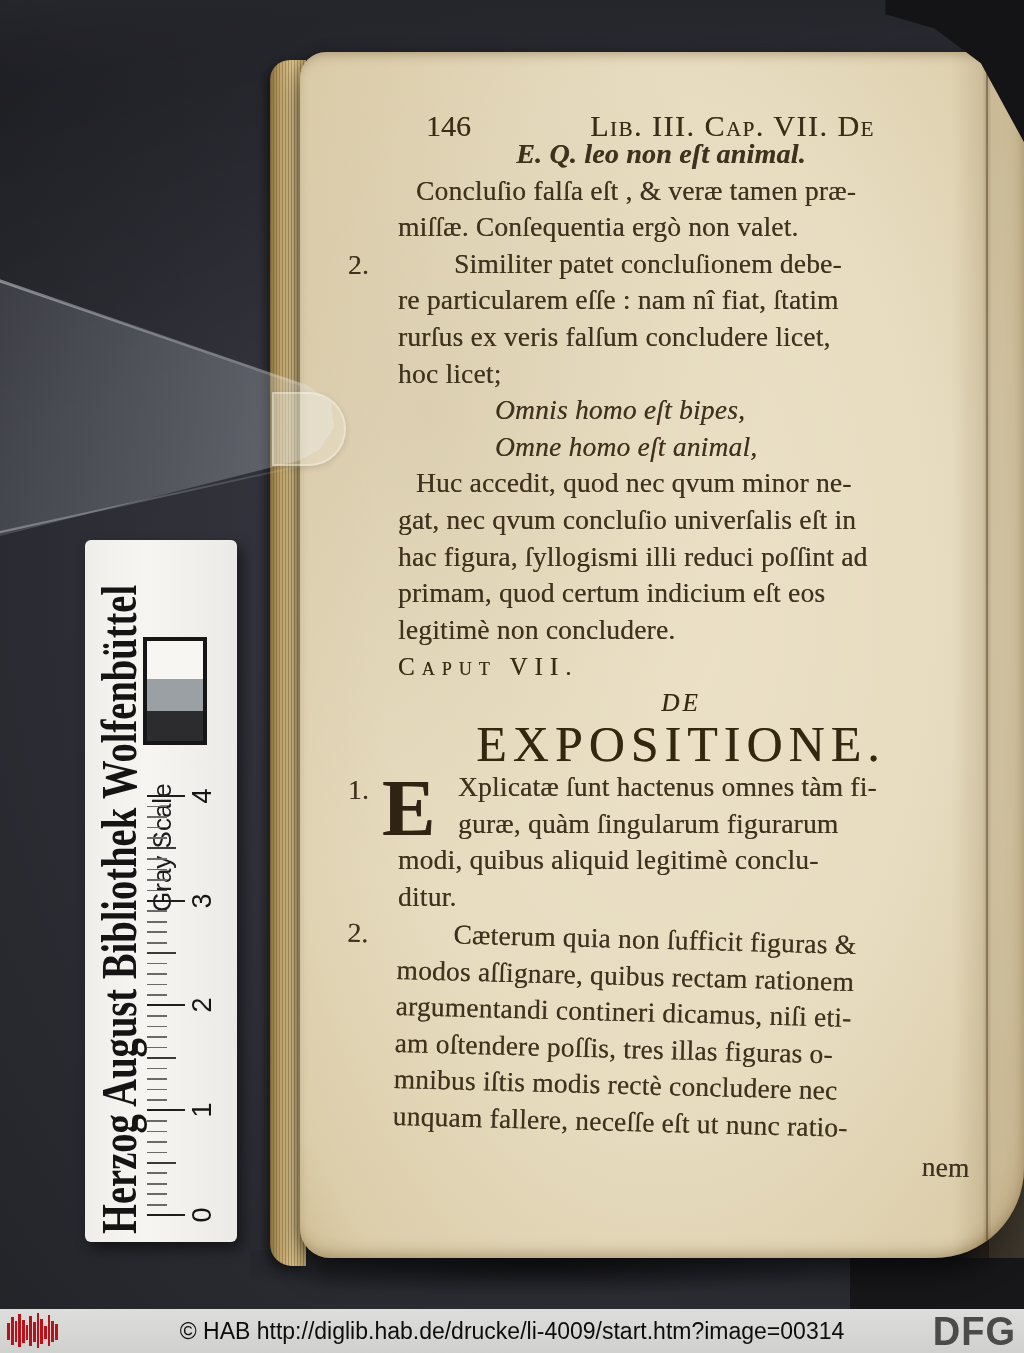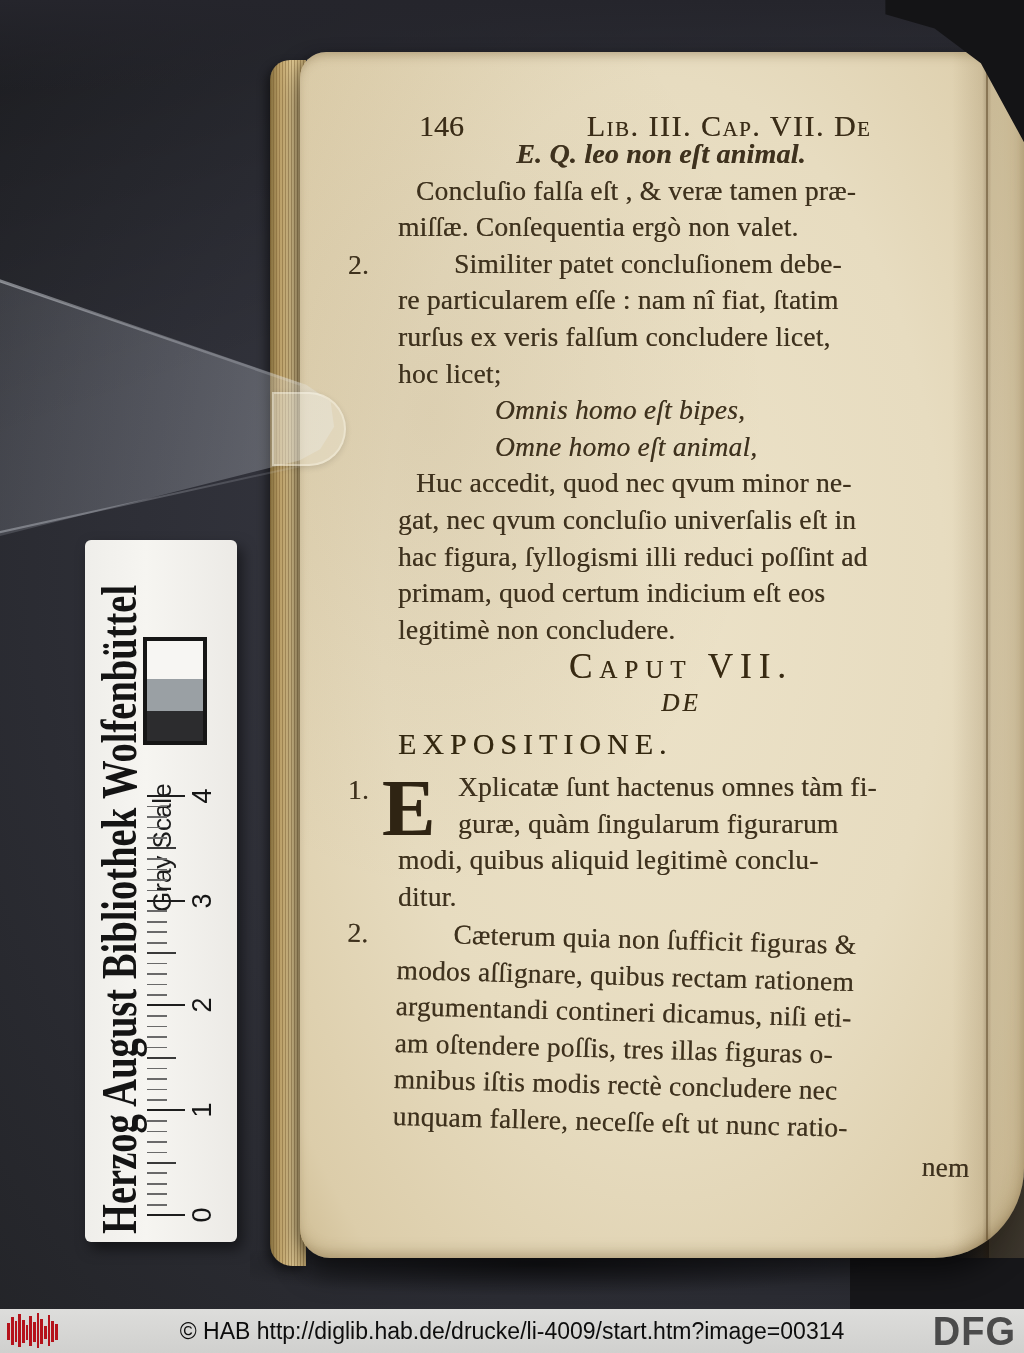--- a/index.html
+++ b/index.html
@@ -54,28 +54,28 @@
     background:rgba(165,145,105,.15);}
   
   .text-col{position:absolute;left:398px;top:92px;width:566px;z-index:3;
     color:#3e311d;font-size:27.5px;line-height:36.6px;letter-spacing:.2px;
     text-shadow:.3px 0 0 rgba(62,49,29,.65);}
   .line{position:relative;}
   .ind1{padding-left:18px;}
   .syl{padding-left:97px;font-style:italic;}
   .runhead{display:flex;align-items:baseline;height:44px;font-size:30px;
     font-variant:small-caps;letter-spacing:1.5px;color:#3a2c17;}
-  .runhead .pnum{margin-left:21px;font-variant:normal;letter-spacing:0;}
+  .runhead .pnum{margin-left:28px;font-variant:normal;letter-spacing:0;}
   .runhead .rtitle{margin:16px auto;padding-left:30px;}
   .epigraph{text-align:center;font-style:italic;font-weight:bold;font-size:28px;padding-right:40px;}
   .secnum{position:absolute;left:-50px;top:1px;}
   .firstline-11{padding-left:56px;}
-  .cap-head{text-align:center;font-variant:small-caps;font-size:35px;letter-spacing:7px;color:#382a12;margin-top:1px;}
+  .cap-head{text-align:left;font-variant:small-caps;font-size:25px;letter-spacing:7px;color:#382a12;margin-top:1px;}
   .cap-de{text-align:center;font-style:italic;font-size:25px;letter-spacing:3px;line-height:33px;color:#382a12;}
-  .cap-title{font-size:30px;letter-spacing:6px;line-height:50px;color:#33270f;}
+  .cap-title{text-align:center;font-size:50px;letter-spacing:6px;line-height:50px;color:#33270f;}
   .sec1{position:relative;}
   .dropcap{position:absolute;left:-16px;top:3px;font-size:80px;line-height:72px;font-weight:bold;color:#2f2413;}
   .dc-ind{padding-left:60px;}
   .sec2{position:relative;transform:rotate(1.5deg);transform-origin:0 0;}
   .firstline-2{padding-left:56px;}
   .catchword{text-align:right;margin-right:-12px;}
   
   .card{position:absolute;left:85px;top:540px;width:152px;height:702px;z-index:6;
     background:linear-gradient(90deg,#efeeea,#f6f5f1 40%,#eceae6);
     border-radius:6px;box-shadow:5px 7px 14px rgba(0,0,0,.5);}

